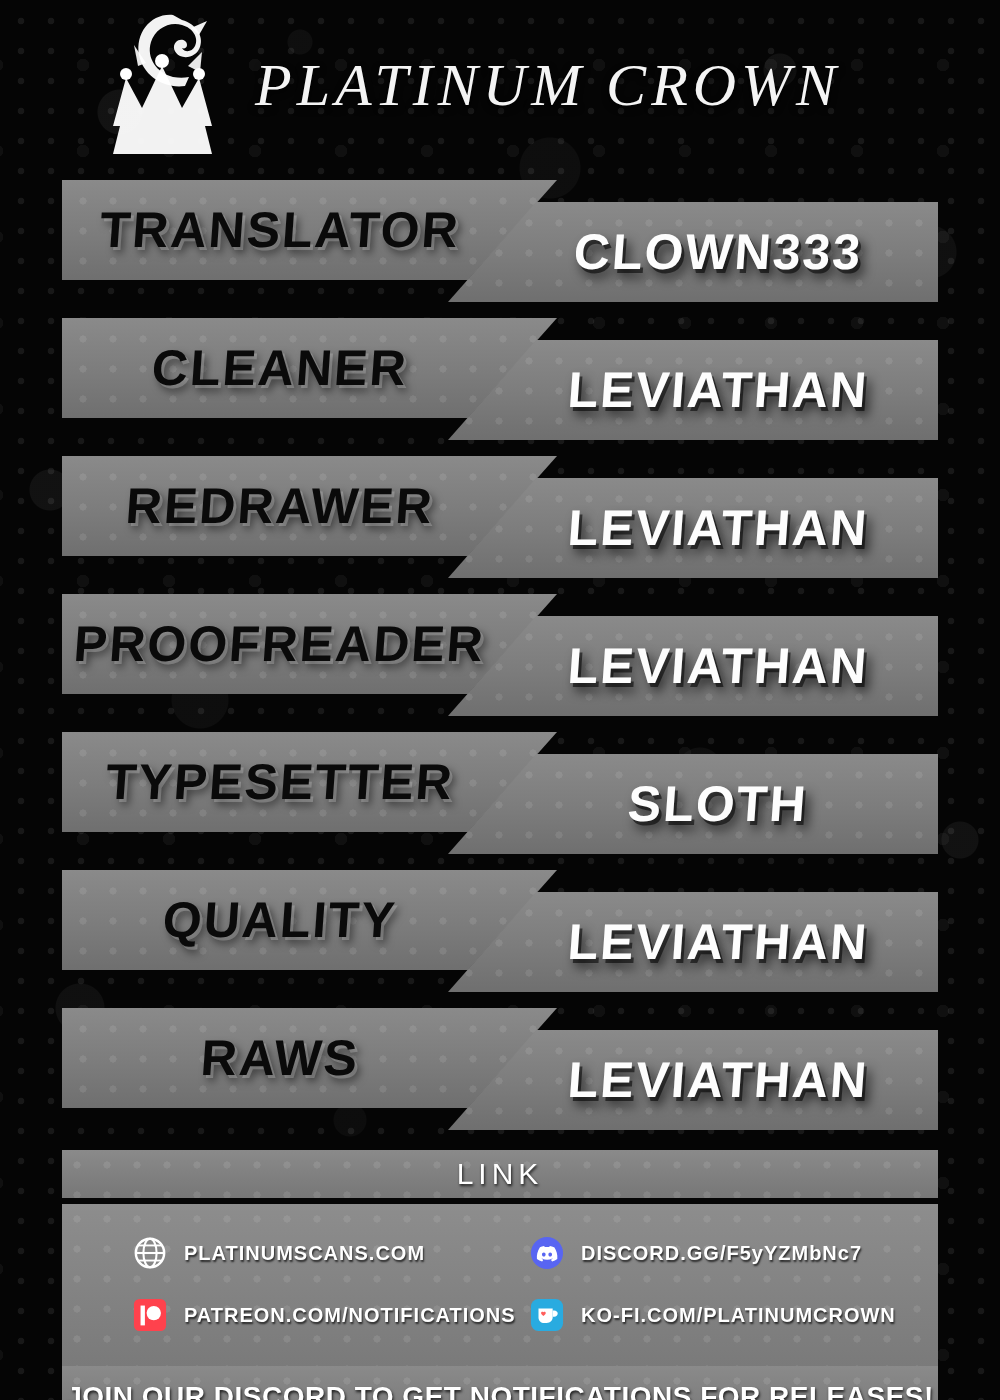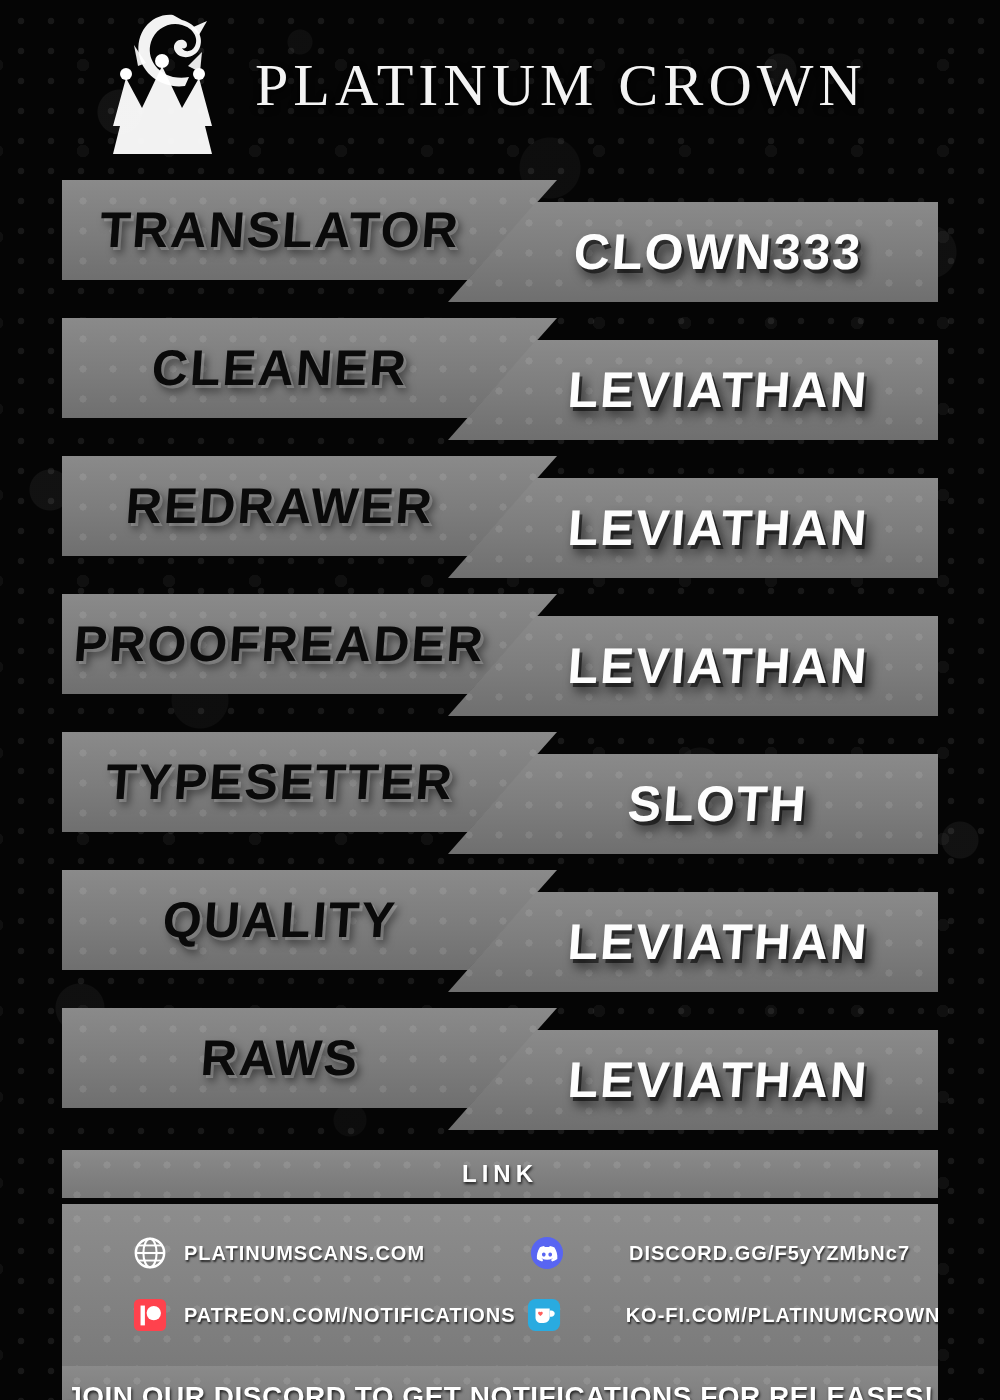--- a/index.html
+++ b/index.html
@@ -55,20 +55,21 @@
 
   #content { position: relative; z-index: 3; width: 1000px; height: 1400px; }
 
   
   .header {
     position: relative;
     height: 170px;
     display: flex;
     align-items: center;
     padding-left: 90px;
+    font-style: italic;
   }
   .logo {
     position: absolute;
     left: 90px;
     top: 8px;
     width: 145px;
     height: 150px;
   }
   .brand {
     margin-left: 165px;
@@ -162,22 +163,22 @@
     position: absolute;
     inset: 0;
     background-image: radial-gradient(circle, rgba(255,255,255,0.09) 3.4px, transparent 3.8px);
     background-size: 30px 30px;
     pointer-events: none;
   }
   .link-header span {
     position: relative;
     z-index: 2;
     color: #fff;
-    font-size: 24px;
-    font-weight: bold;
+    font-size: 30px;
+    font-weight: normal;
     letter-spacing: 5px;
     text-shadow: 1px 2px 3px rgba(0,0,0,0.8);
   }
 
   .links-panel {
     position: relative;
     margin: 0 62px;
     background: linear-gradient(180deg, #8d8d8d 0%, #7a7a7a 100%);
     padding: 18px 22px 20px 22px;
     overflow: hidden;
@@ -196,21 +197,21 @@
     display: flex;
     align-items: center;
     height: 62px;
   }
   .link-cell {
     display: flex;
     align-items: center;
     flex: 1;
     padding-left: 48px;
   }
-  .link-cell.right { padding-left: 10px; gap: 48px; }
+  .link-cell.right { padding-left: 10px; }
   .link-ico {
     width: 36px;
     height: 36px;
     margin-right: 16px;
     display: flex;
     align-items: center;
     justify-content: center;
     flex: 0 0 auto;
   }
   .link-label {

